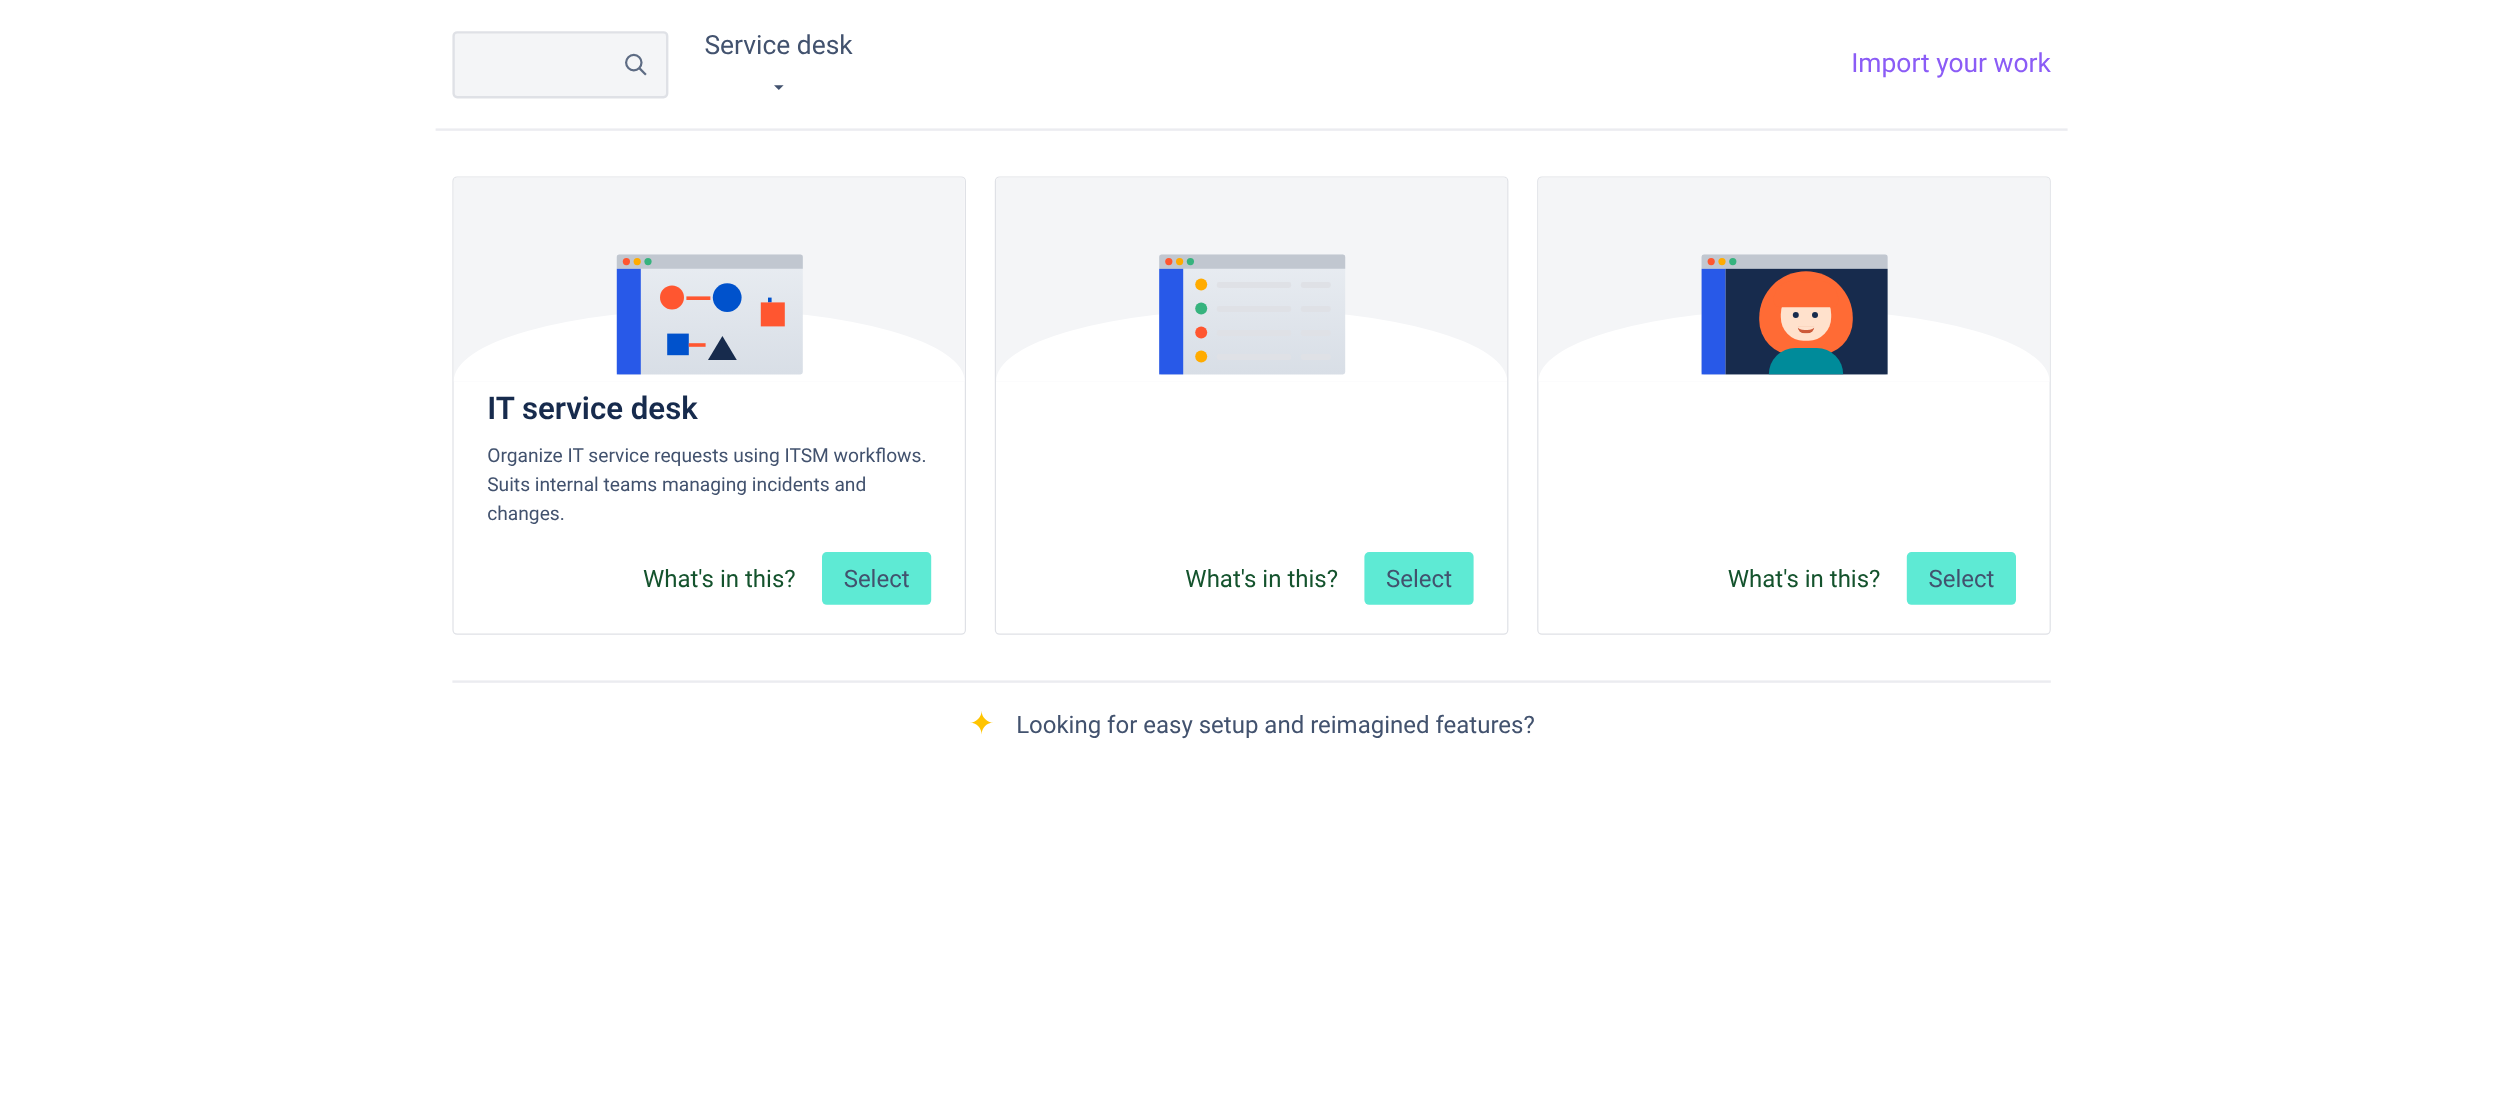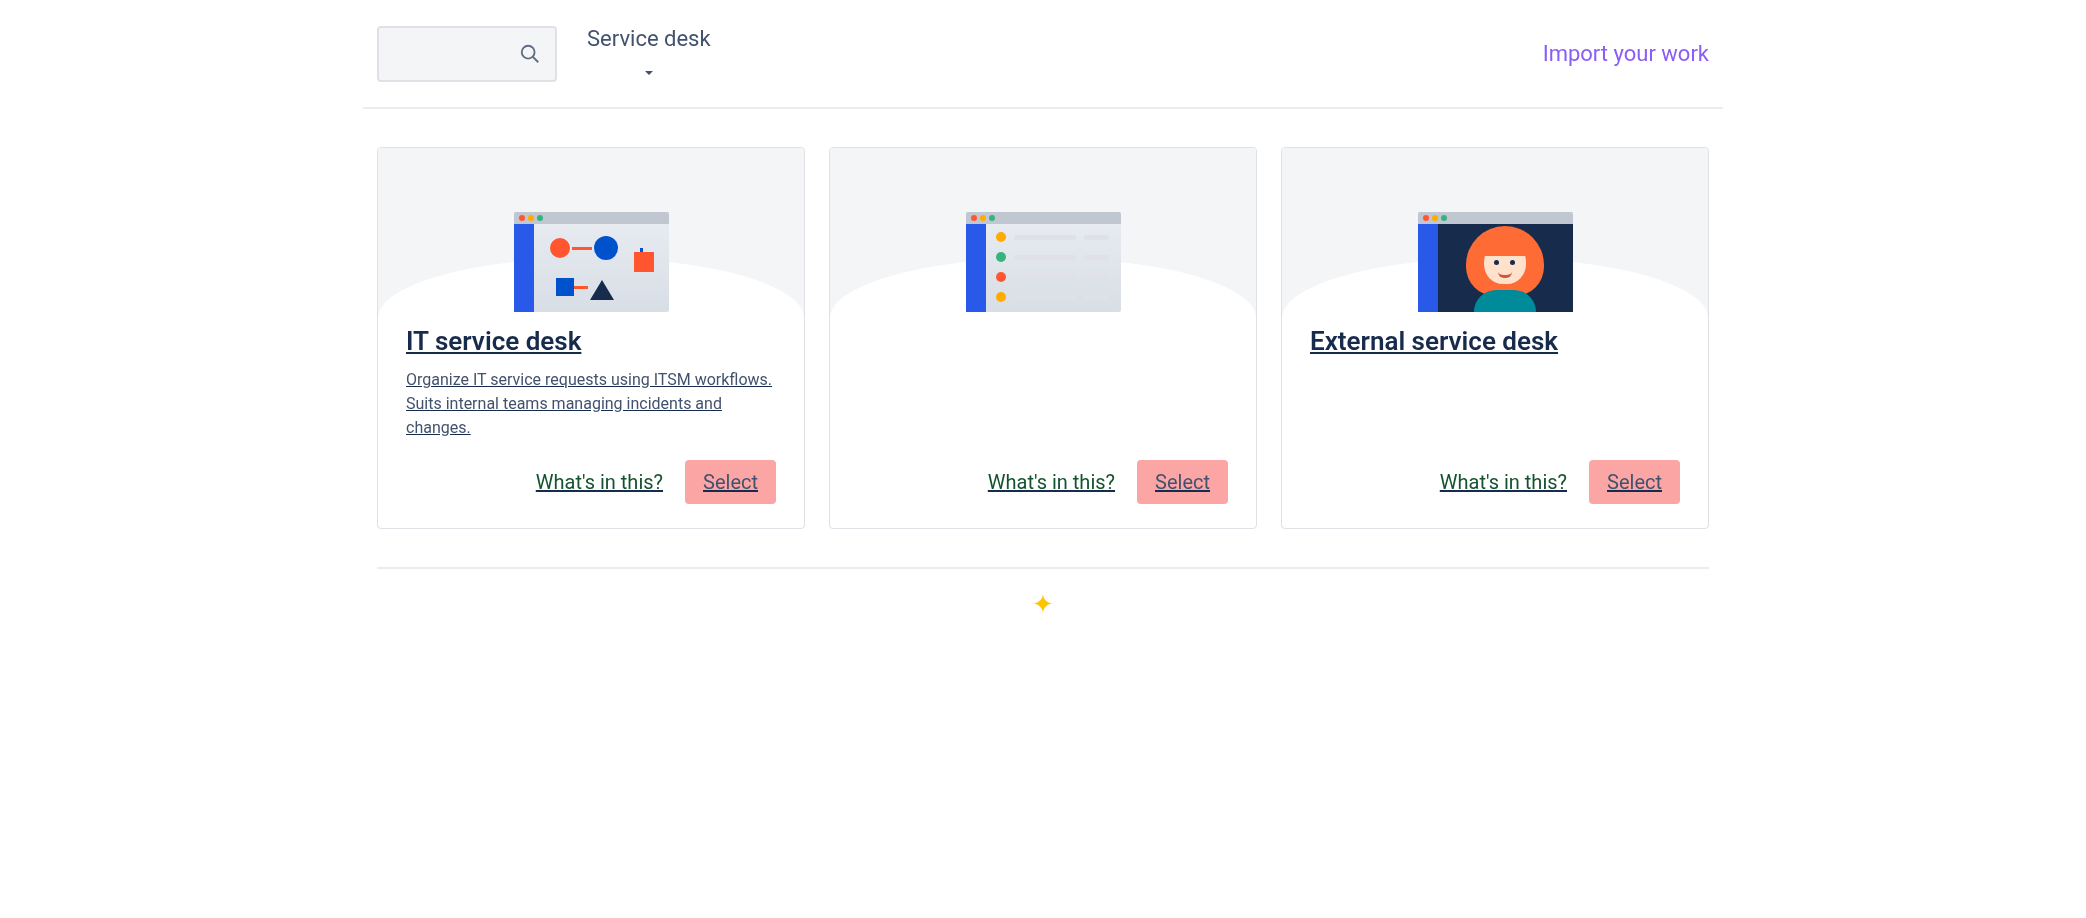--- a/index.html
+++ b/index.html
@@ -50,21 +50,20 @@
     font-size: 22px;
     color: #8b5cf6;
     cursor: pointer;
   }
 
   
   .cards {
     display: flex;
     gap: 24px;
     padding: 38px 14px;
-    text-decoration: underline;
   }
   .card {
     flex: 1;
     border: 1px solid #dfe1e6;
     border-radius: 4px;
     overflow: hidden;
     display: flex;
     flex-direction: column;
     background: #fff;
   }
@@ -170,21 +169,21 @@
     justify-content: flex-end;
     gap: 22px;
     margin-top:auto;
   }
   .link-btn {
     font-size: 20px;
     color: #14532d;
     cursor: pointer;
   }
   .btn {
-    background: #fca5a5;
+    background: #5eead4;
     border: none;
     border-radius: 4px;
     padding: 10px 18px;
     font-size: 20px;
     color: #42526e;
     cursor: pointer;
     font-family: inherit;
   }
 
   
@@ -310,27 +309,27 @@
               <div class="bangs"></div>
               <div class="eye l"></div>
                 <div class="eye r"></div>
               <div class="mouth"></div>
               <div class="shirt"></div>
             </div>
           </div>
         </div>
       </div>
       <div class="card-body">
-        <h3 class="card-title">External service desk</h3>
         <div class="card-actions">
           <span class="link-btn">What's in this?</span>
           <button class="btn">Select</button>
         </div>
       </div>
     </div>
 
   </div>
 
   <div class="footer">
     <span class="sparkle">✦</span>
+    <span class="footer-text">Looking for easy setup and reimagined features?</span>
   </div>
 
 </div>
 
 </body></html>

